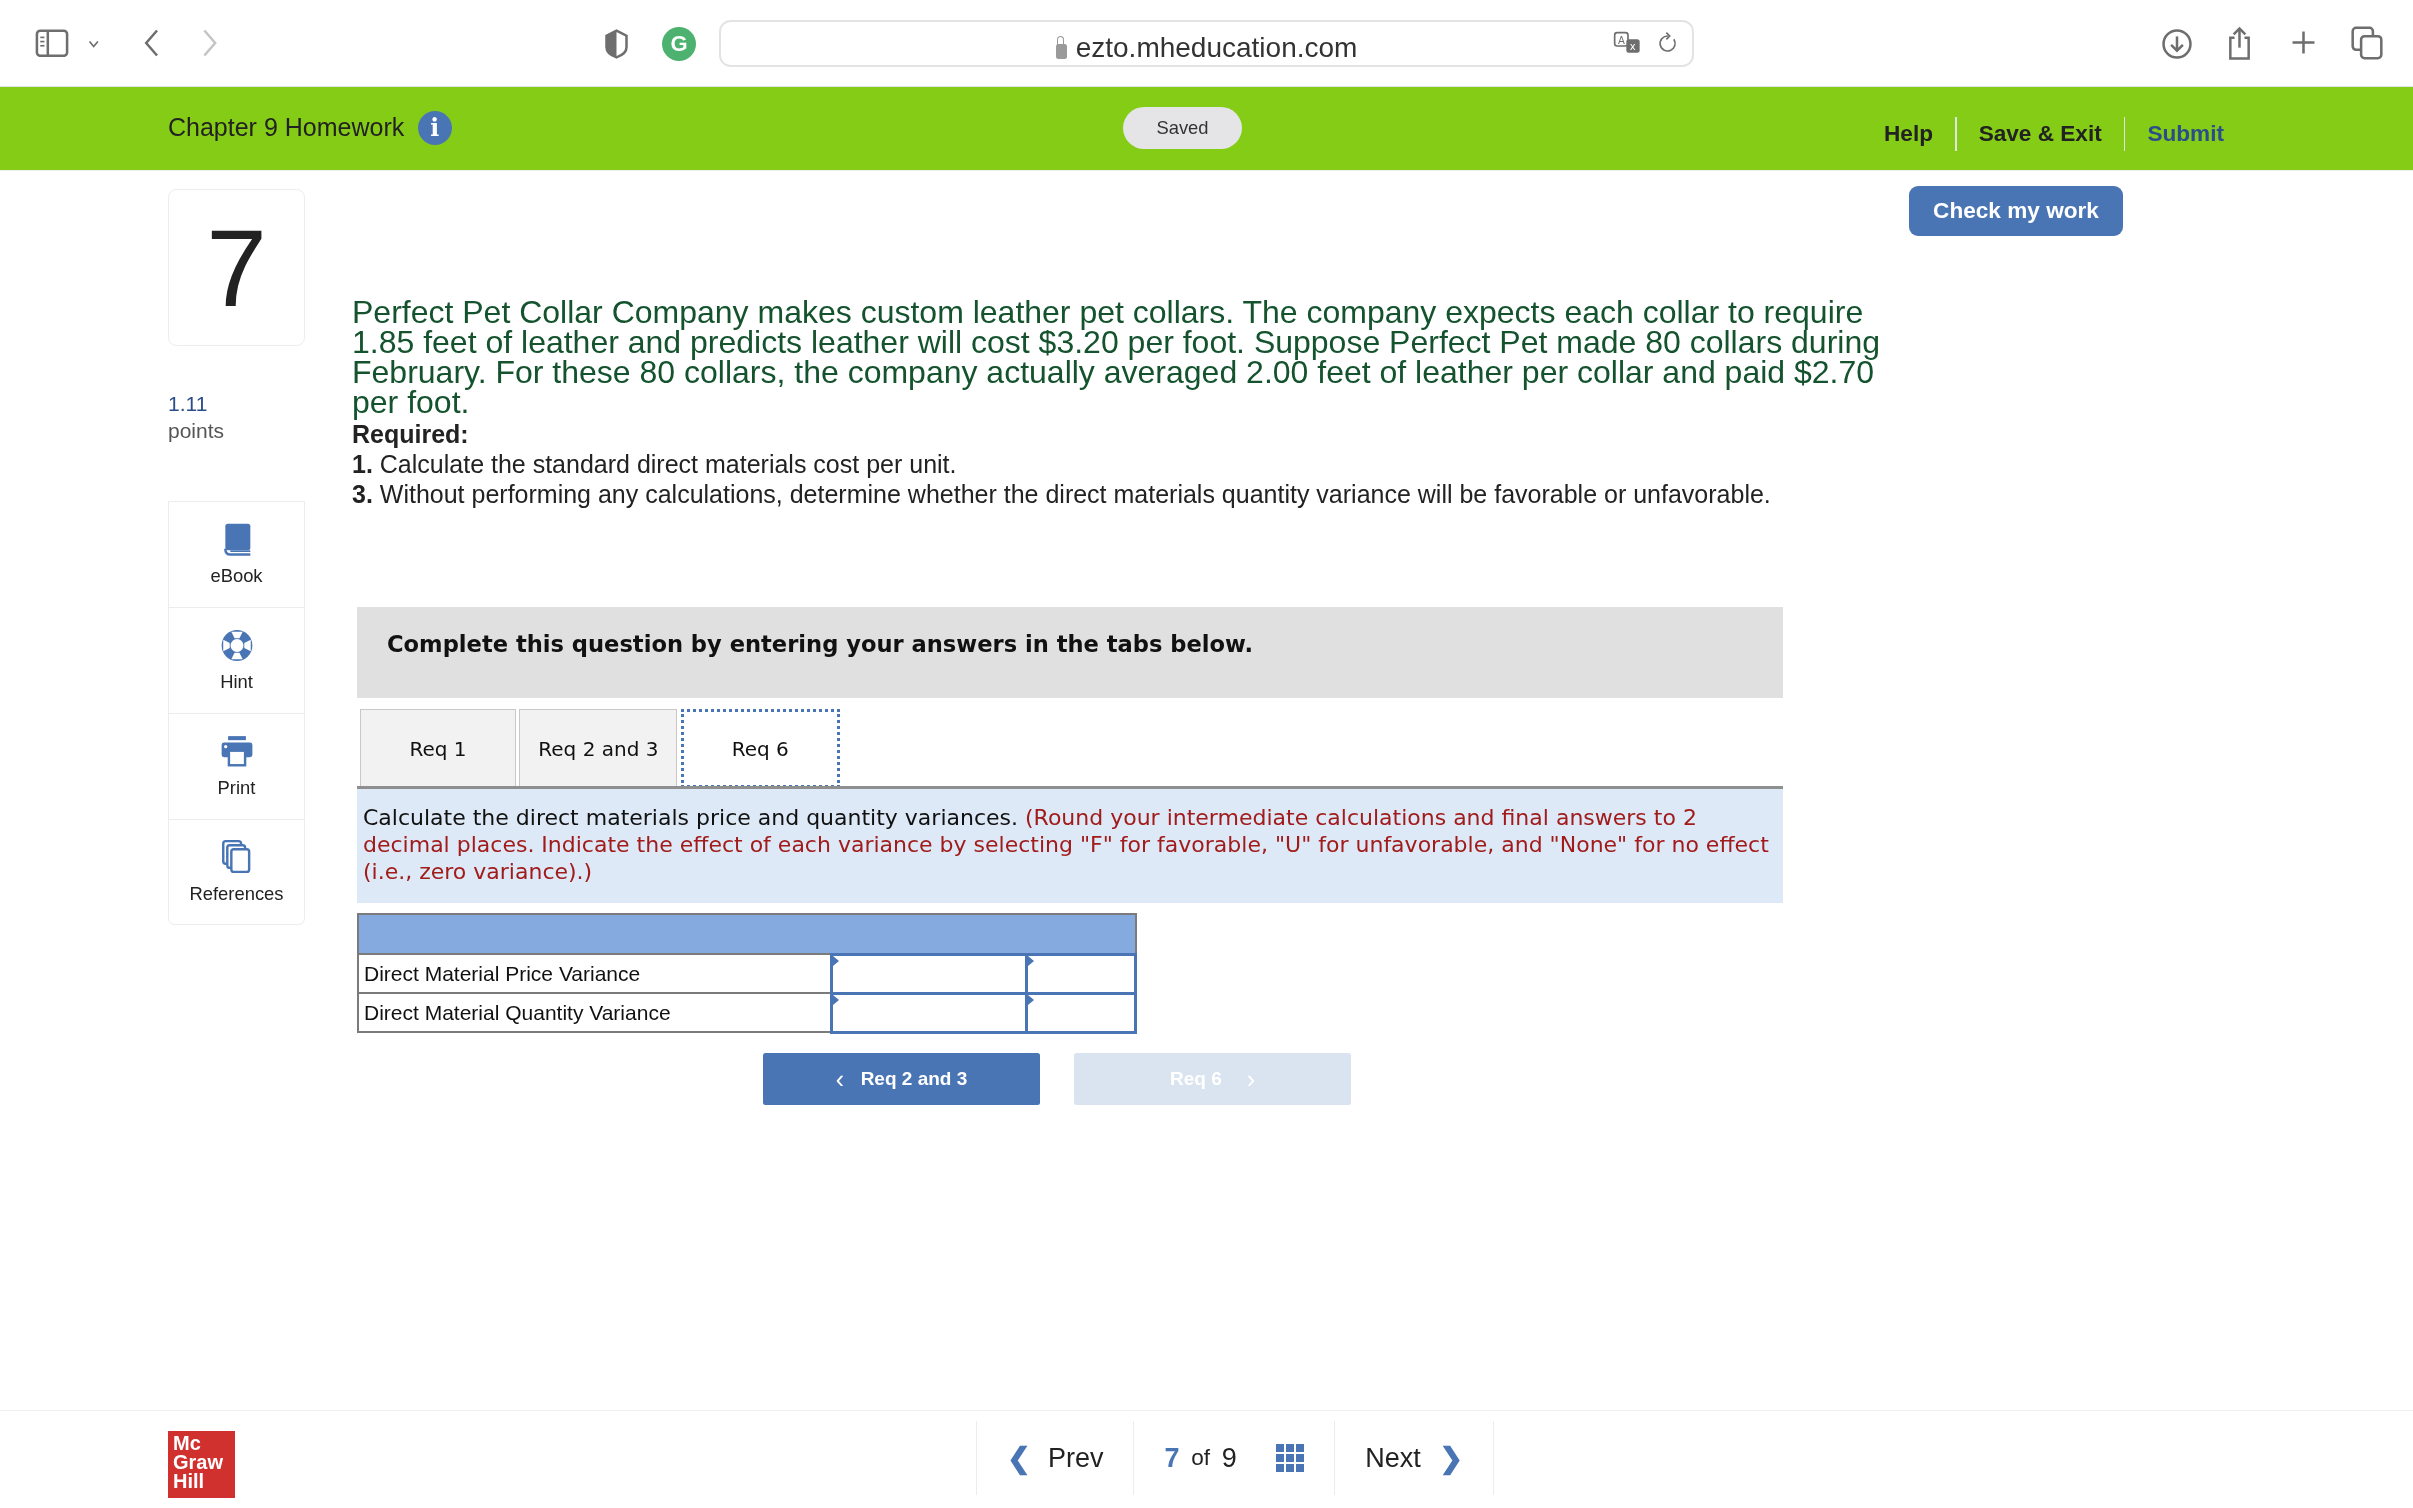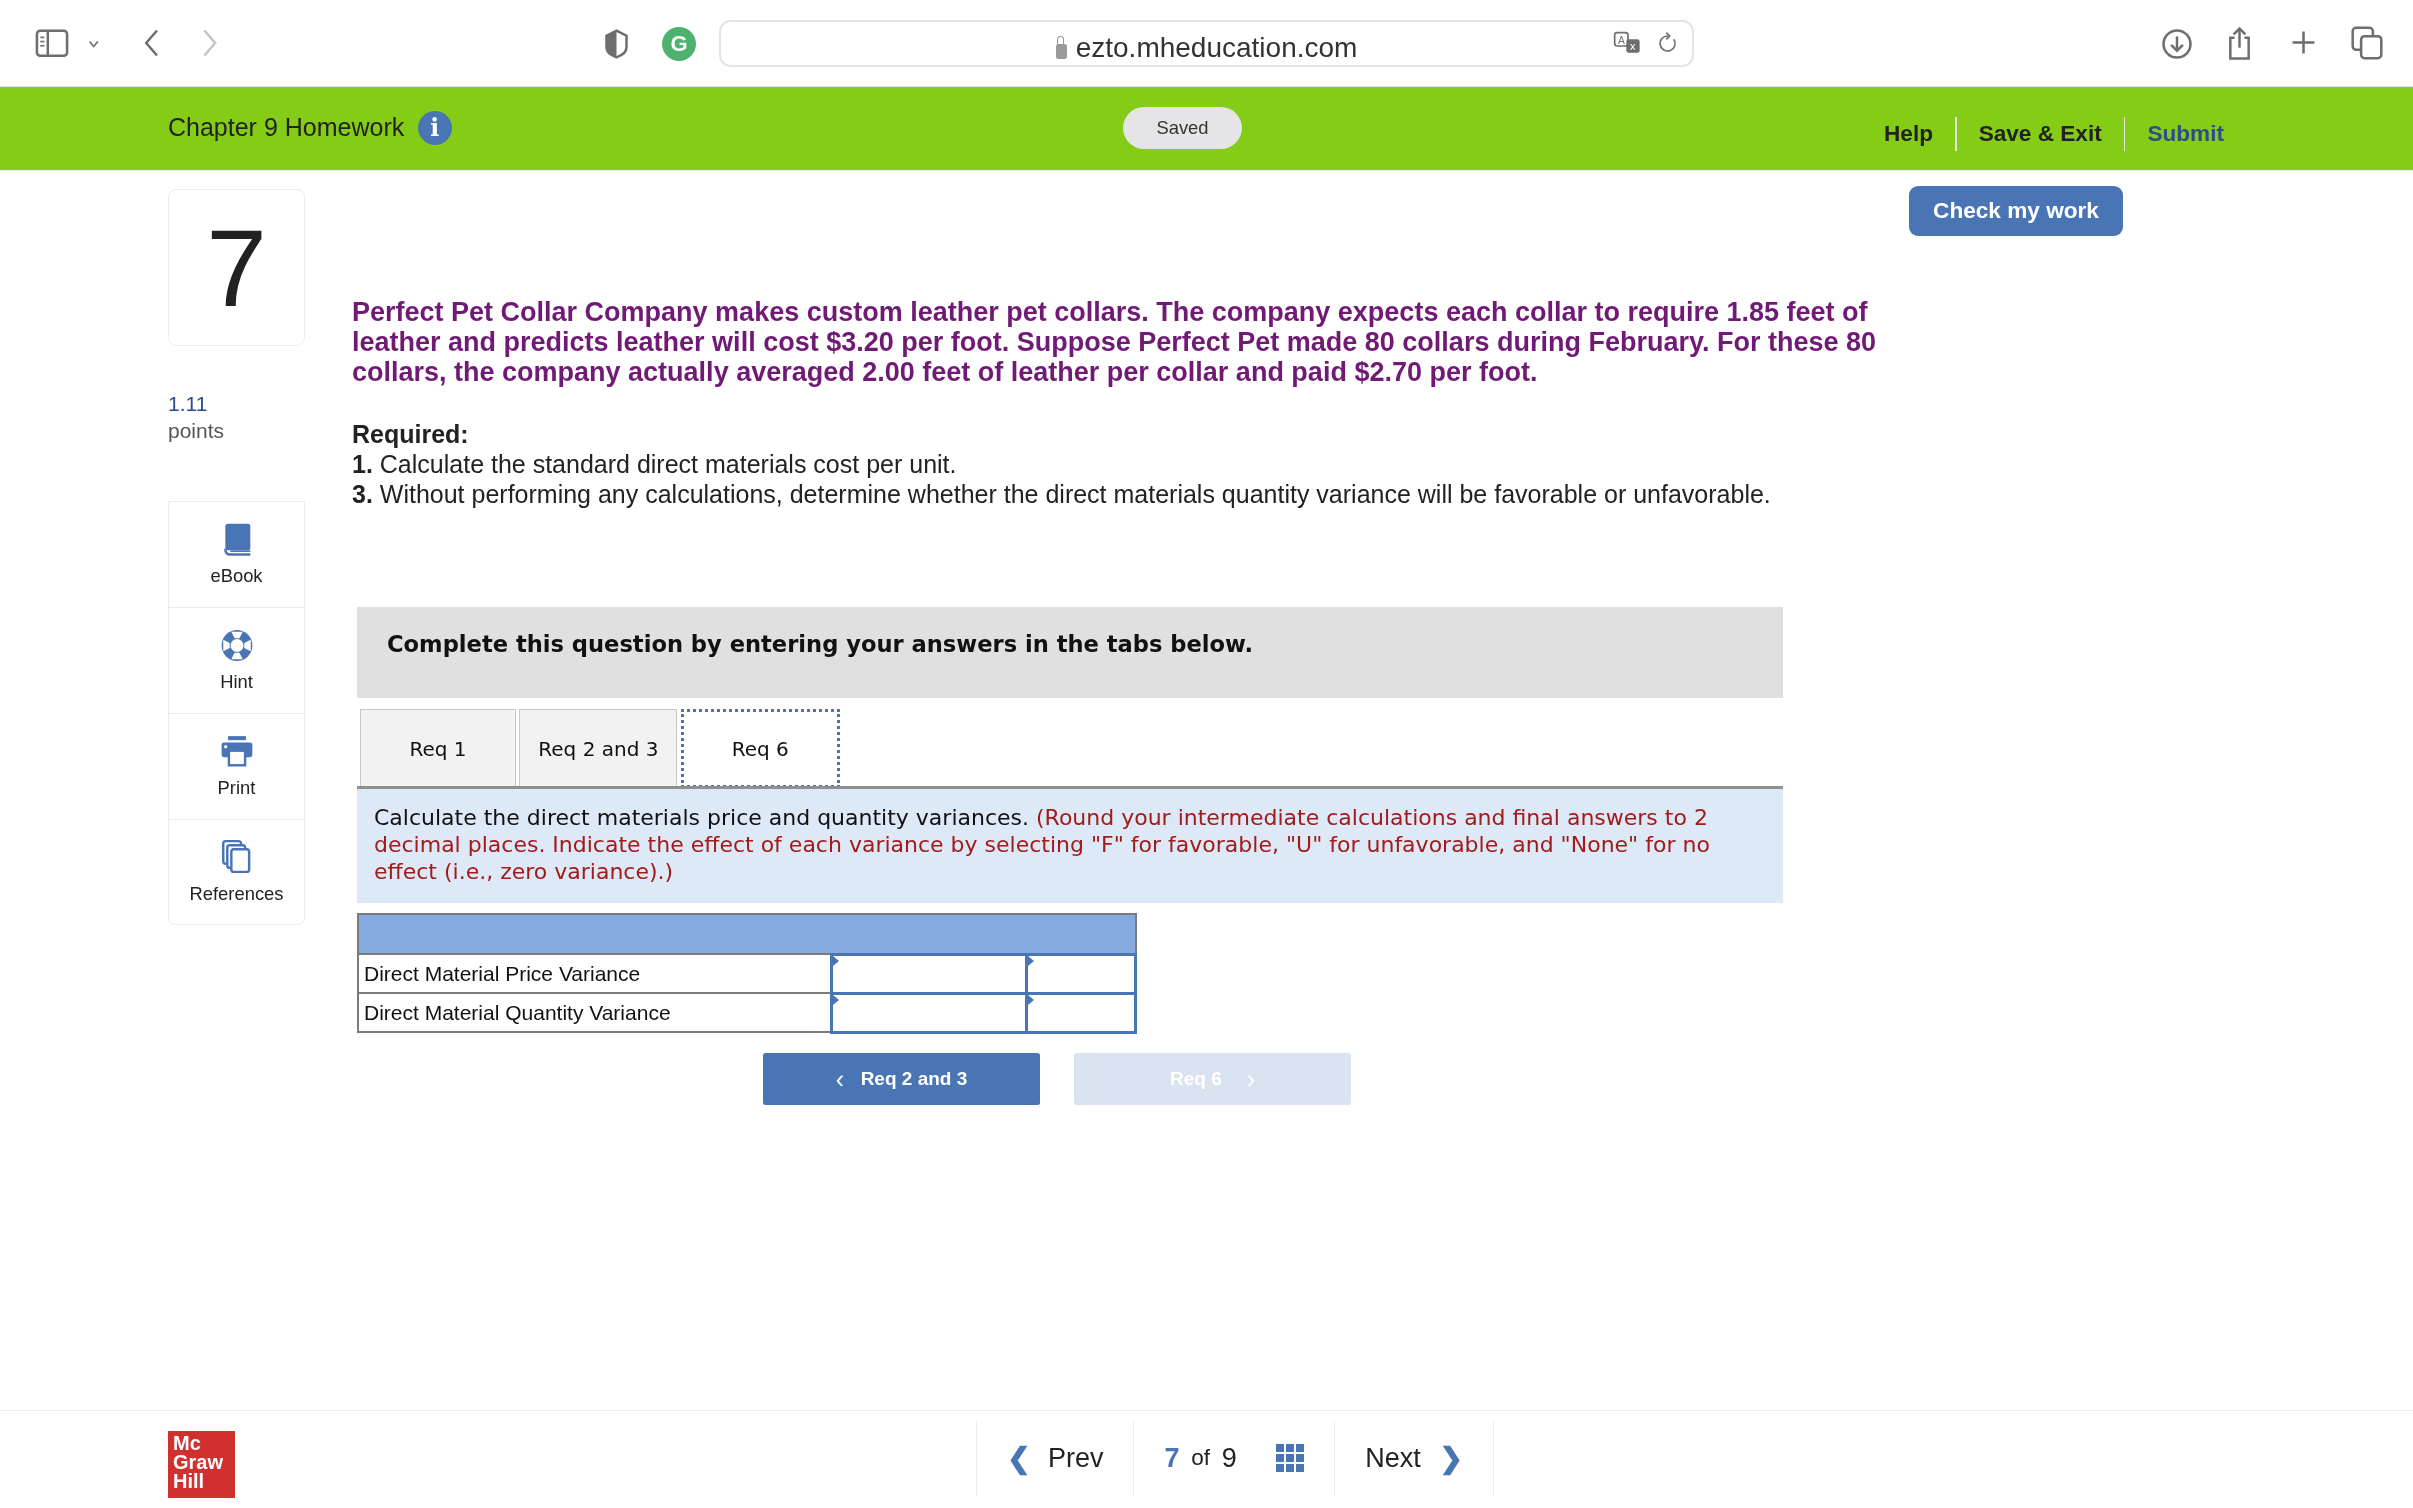--- a/index.html
+++ b/index.html
@@ -29,37 +29,37 @@
   .qnum { position: absolute; left: 168px; top: 189px; width: 137px; height: 157px; border: 1.7px solid #ececec; border-radius: 8.4px; display: flex; align-items: center; justify-content: center; font-size: 109px; color: #222; }
   .points { position: absolute; left: 168px; top: 392px; }
   .points .val { font-size: 21px; color: #2b4d8a; }
   .points .lbl { font-size: 21px; color: #555; margin-top: 3.4px; }
   .tools { position: absolute; left: 168px; top: 501px; width: 137px; }
   .tool { width: 137px; height: 106px; border: 1.7px solid #ececec; border-bottom: none; display: flex; flex-direction: column; align-items: center; justify-content: center; font-size: 18.4px; color: #222; }
   .tool:last-child { border-bottom: 1.7px solid #ececec; border-radius: 0 0 6.7px 6.7px; }
   .tool .ic { width: 34px; height: 35px; margin-bottom: 8.4px; }
 
   
-  .problem { position: absolute; left: 352px; top: 297px; width: 1534px; font-size: 27px; line-height: 30px; color: #701a75; font-weight: bold; }
+  .problem { position: absolute; left: 352px; top: 297px; width: 1534px; font-size: 32px; line-height: 30px; color: #14532d; }
   .required { position: absolute; left: 352px; top: 419px; width: 1534px; font-size: 25px; line-height: 30px; color: #222; }
   .required b { font-weight: bold; }
 
   
   .gray-box { position: absolute; left: 357px; top: 607px; width: 1426px; height: 91px; background: #e0e0e0; }
   .gray-box span { position: absolute; left: 30px; top: 23.5px; font-family: "DejaVu Sans", sans-serif; font-weight: bold; font-size: 22.6px; color: #111; }
 
   
   .tabs { position: absolute; left: 360px; top: 709px; height: 61px; display: flex; }
   .tab { height: 79px; border: 1.7px solid #c8c8c8; border-bottom: none; background: #f2f2f2; font-family: "DejaVu Sans", sans-serif; font-size: 20px; color: #111; display: flex; align-items: center; justify-content: center; margin-right: 3.4px; }
   .tab.t1 { width: 156px; }
   .tab.t2 { width: 158px; }
   .tab.t3 { width: 159px; background: #fff; border: 3.4px dotted #4a75b5; }
   .tab-line { position: absolute; left: 357px; top: 786px; width: 1426px; height: 2.5px; background: #8f8f8f; }
 
-  .blue-box { position: absolute; left: 357px; top: 789px; width: 1426px; height: 114px; background: #dde9f6; padding: 15px 17px; font-family: "DejaVu Sans", sans-serif; font-size: 22px; line-height: 27px; color: #111; }
+  .blue-box { position: absolute; left: 357px; top: 789px; width: 1426px; height: 114px; background: #dde9f6; padding: 15px 6px; font-family: "DejaVu Sans", sans-serif; font-size: 22px; line-height: 27px; color: #111; }
   .blue-box .red { color: #a21b1b; }
 
   
   .ans-table { position: absolute; left: 357px; top: 913px; width: 780px; border: 2.5px solid #7b7b7b; border-collapse: collapse; font-size: 21px; }
   .ans-table .head { height: 40px; background: #85aadf; }
   .ans-table td { border: 2.5px solid #7b7b7b; height: 39px; padding: 0 5px; }
   .ans-table td.lab { width: 473px; color: #111; }
   .ans-table td.inp { position: relative; padding: 0; border: 3.4px solid #4a75b5; }
   .ans-table td.inp.amt { width: 195px; }
   .ans-table td.inp .mark { position: absolute; left: 0; top: 0; width: 0; height: 0; border-top: 5.9px solid transparent; border-bottom: 5.9px solid transparent; border-left: 6.7px solid #4a75b5; }

